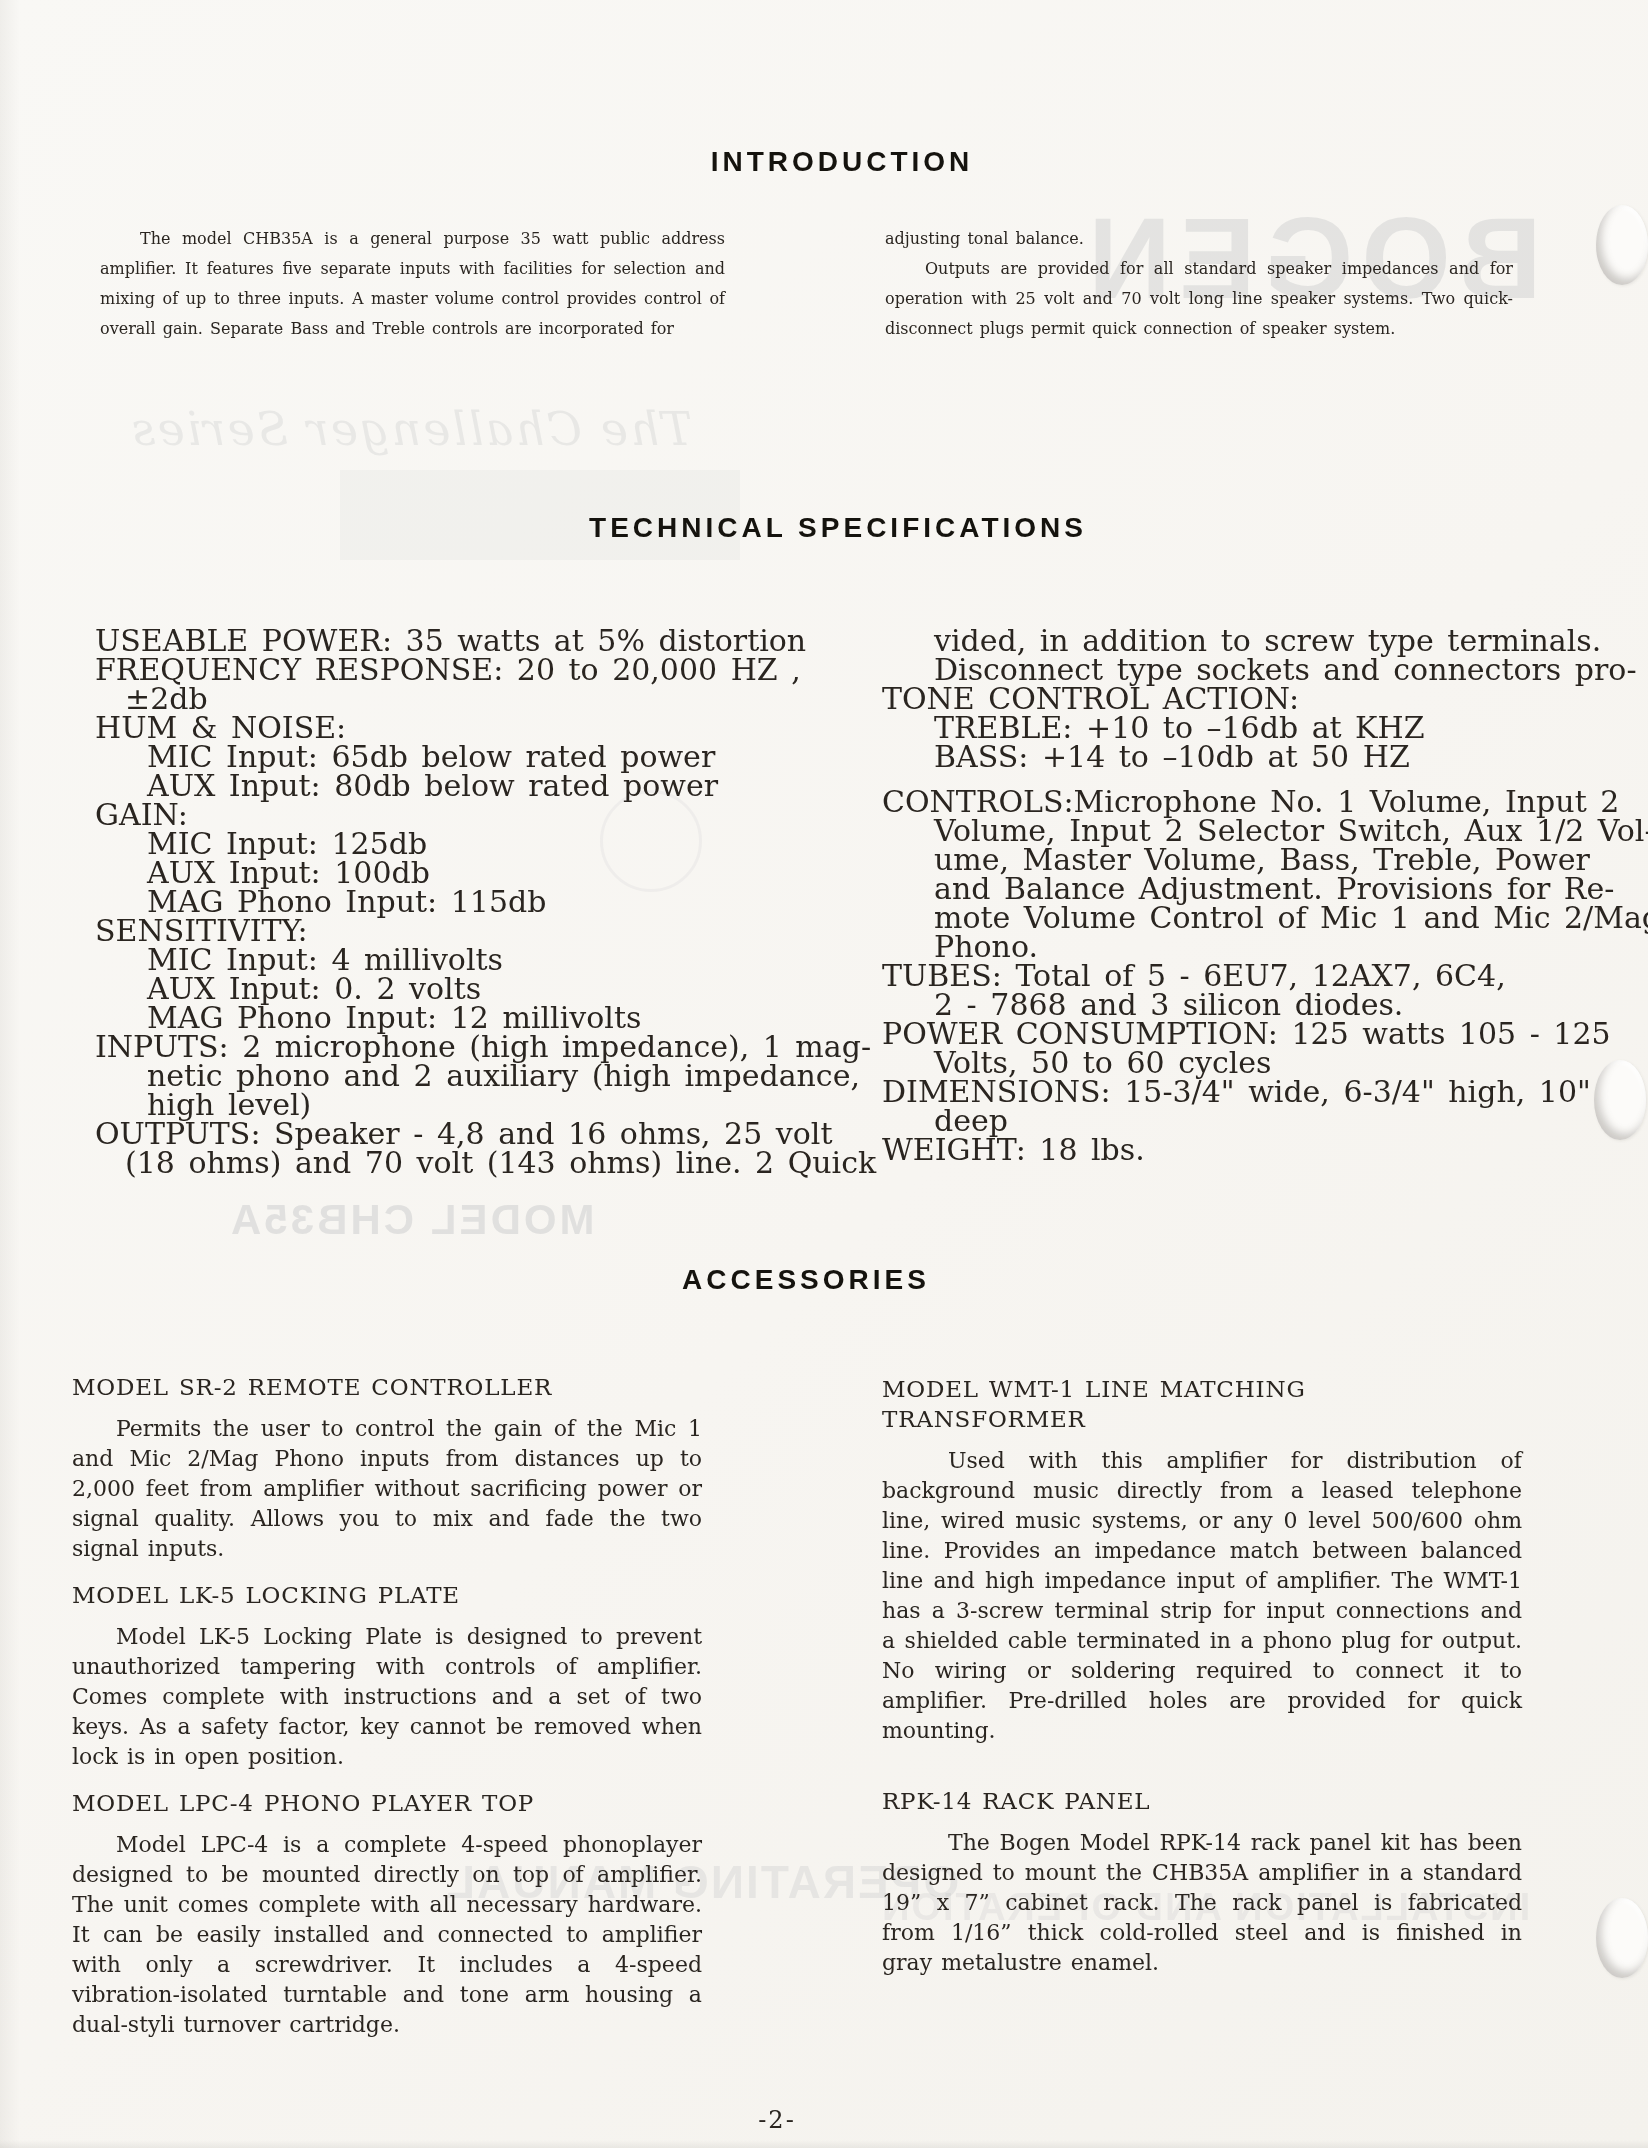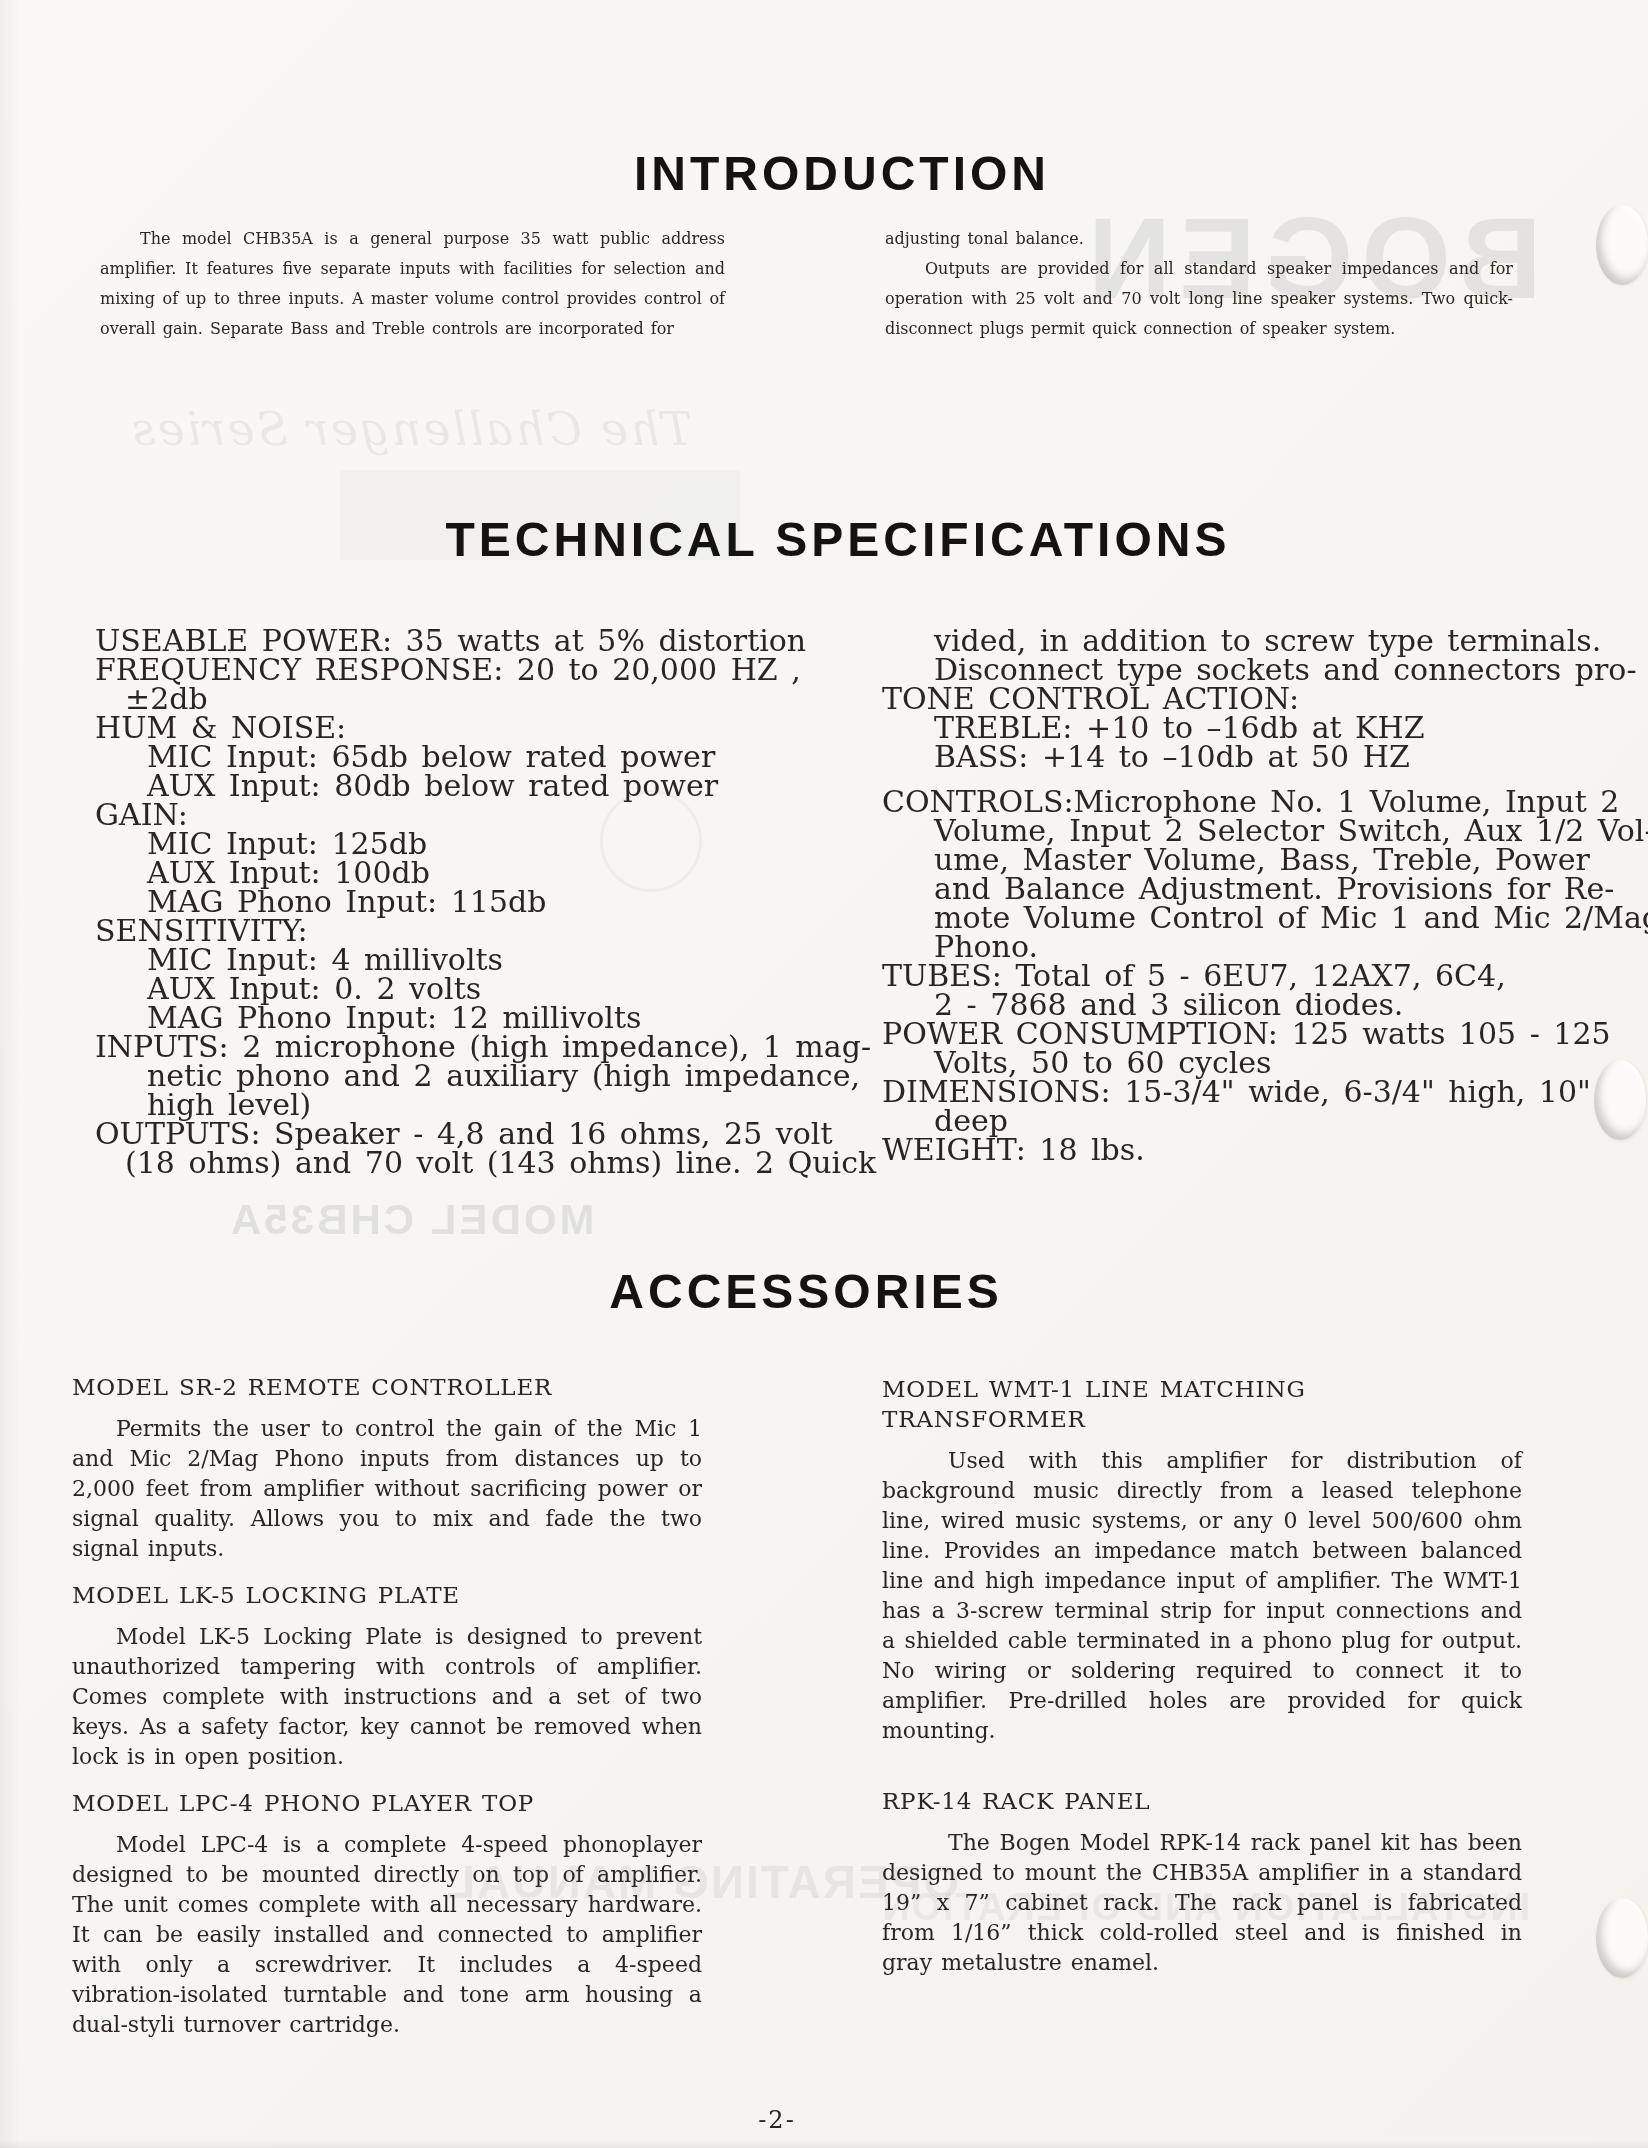--- a/index.html
+++ b/index.html
@@ -9,21 +9,21 @@
     font-family:"DejaVu Serif",serif;color:#2a2520;
   }
   .edge-left{position:absolute;left:0;top:0;width:20px;height:100%;
     background:linear-gradient(90deg,rgba(150,145,138,0.10),rgba(150,145,138,0));}
   .edge-bottom{position:absolute;left:0;bottom:0;width:100%;height:8px;
     background:linear-gradient(0deg,rgba(120,115,108,0.10),rgba(120,115,108,0));}
 
   .section-title{
     position:absolute;left:40px;width:1560px;text-align:center;margin:0;
     font-family:"Liberation Sans",sans-serif;font-weight:bold;
-    font-size:48px;letter-spacing:4px;color:#15130e;
+    font-size:28px;letter-spacing:4px;color:#15130e;
   }
   .t-intro{top:146px;transform:translateX(22px);}
   .t-spec{top:512px;transform:translateX(18px);}
   .t-acc{top:1264px;transform:translateX(-14px);}
 
   .col{position:absolute;font-size:16px;line-height:30px;text-align:justify;word-spacing:2px;}
   .para{margin:0;text-indent:40px;}
   .para.cont{text-indent:0;}
   .para + .para{margin-top:0;}
 

